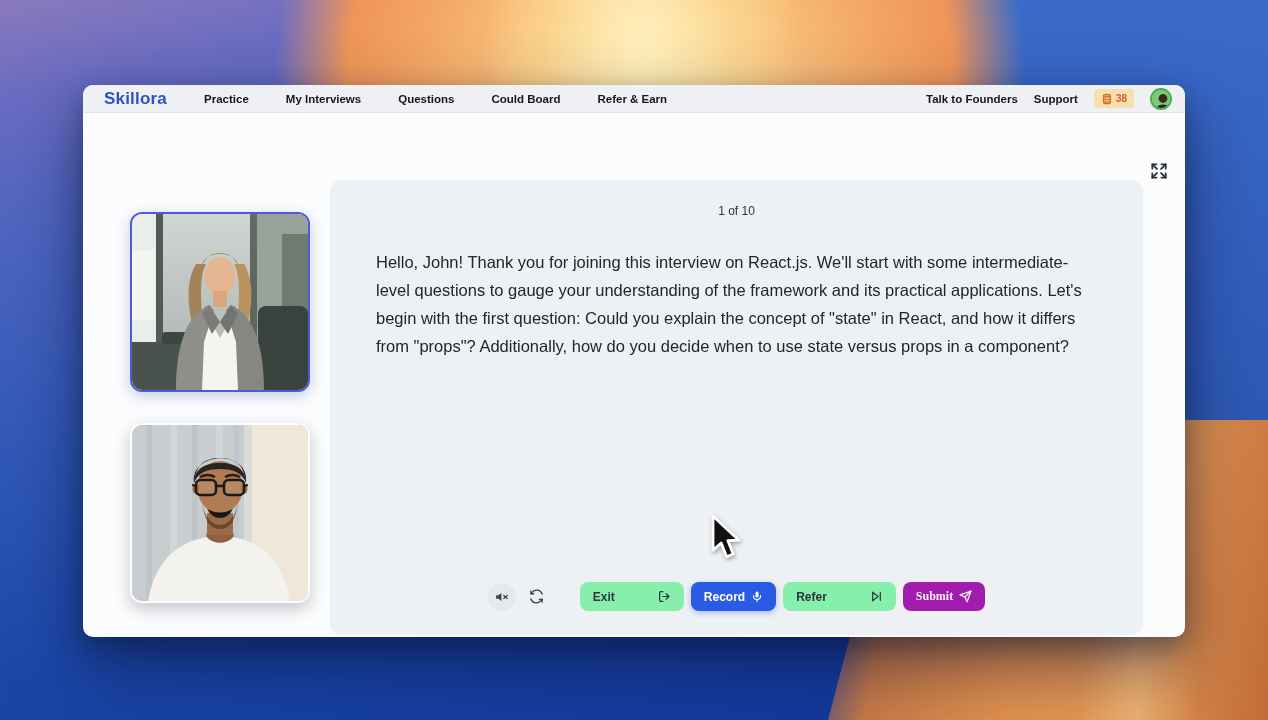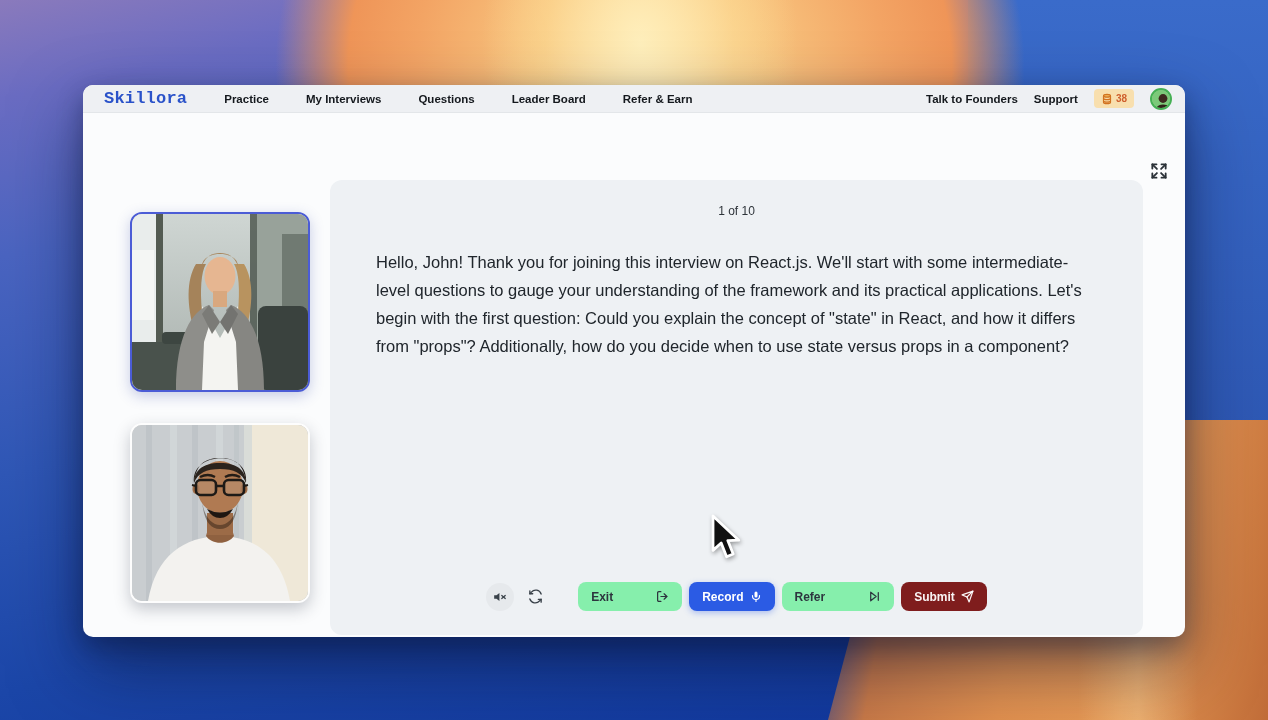--- a/index.html
+++ b/index.html
@@ -22,21 +22,21 @@
   .wp-bottom-right-streak { position:absolute; right:70px; bottom:0; width:120px; height:260px; opacity:.5;
     background:linear-gradient(90deg, rgba(255,220,160,0) 0%, rgba(255,220,160,.8) 50%, rgba(255,220,160,0) 100%); }
 
   
   .window { position:absolute; left:83px; top:85px; width:1102px; height:552px;
     background:#fbfcfd; border-radius:10px; overflow:hidden;
     box-shadow:0 30px 70px rgba(8,16,50,.5), 0 10px 25px rgba(8,16,50,.35); }
 
   .app-header { height:28px; background:#eef0f3; border-bottom:1px solid #e3e6e9;
     display:flex; align-items:center; }
-  .logo { font-family:Liberation Mono, monospace; font-weight:bold; font-size:17px; color:#2a52c9;
+  .logo { font-family:Liberation Sans, sans-serif; font-weight:bold; font-size:17px; color:#2a52c9;
     margin-left:21px; letter-spacing:.2px; }
   .nav { display:flex; gap:37px; margin-left:37px;justify-content:center; }
   .nav-item { font-size:11.5px; font-weight:600; color:#14181d; cursor:pointer; white-space:nowrap; }
   .header-right { margin-left:auto; display:flex; align-items:center; gap:16px; padding-right:13px; }
   .header-link { font-size:11.5px; font-weight:700; color:#14181d; cursor:pointer; white-space:nowrap; }
   .coin-badge { display:flex; align-items:center; gap:3px; background:#f8dfae; border-radius:4px;
     height:19px; padding:0 7px; }
   .coin-badge span { font-size:10px; font-weight:bold; color:#cf5f2d; }
   .avatar { width:22px; height:22px; border-radius:50%; border:2px solid #45b054; overflow:hidden;
     background:#8fcf8a; position:relative; cursor:pointer; }
@@ -61,21 +61,21 @@
 
   .controls { position:absolute; bottom:24px; left:0; width:100%;
     display:flex; justify-content:center; align-items:center; gap:7px; }
   .circle-btn { width:28px; height:28px; border-radius:50%; border:none; background:#e6e9ec;
     color:#3a424a; display:flex; align-items:center; justify-content:center; cursor:pointer; }
   .circle-btn.refresh { margin-right:22px; background:transparent; }
   .pill-btn { height:29px; border:none; border-radius:8px; padding:0 13px; font-size:12px; font-weight:600;
     display:flex; align-items:center; gap:6px; cursor:pointer; font-family:"Liberation Sans",sans-serif; }
   .pill-btn.gray { background:#86efac; color:#2d353e;gap:43px; }
   .pill-btn.blue { background:#2b5be4; color:#fff; box-shadow:0 2px 6px rgba(43,91,228,.35); }
-  .pill-btn.green { background:#7f1d1d; color:rgba(255,255,255,.95); }
+  .pill-btn.green { background:#a21caf; color:rgba(255,255,255,.95);font-family:Liberation Serif, serif; }
   .pill-btn svg { flex:0 0 auto; }
 
   
   .cursor { position:absolute; left:710px; top:514px; width:38px; height:46px; pointer-events:none;
     filter:drop-shadow(1px 2px 2px rgba(0,0,0,.35)); }
 </style>
 </head>
 <body>
 
 <div class="desktop">
@@ -87,21 +87,21 @@
   <div class="wp-bottom-right-streak"></div>
 
   <div class="window">
 
     <header class="app-header">
       <div class="logo">Skillora</div>
       <nav class="nav">
         <div class="nav-item">Practice</div>
         <div class="nav-item">My Interviews</div>
         <div class="nav-item">Questions</div>
-        <div class="nav-item">Leader Board</div>
+        <div class="nav-item">Could Board</div>
         <div class="nav-item">Refer &amp; Earn</div>
       </nav>
       <div class="header-right">
         <div class="header-link">Talk to Founders</div>
         <div class="header-link">Support</div>
         <div class="coin-badge">
           <svg width="12" height="12" viewBox="0 0 24 24" fill="none" stroke="#d2721f" stroke-width="2.4">
             <ellipse cx="12" cy="5.5" rx="7" ry="2.8" fill="#eeb45a"></ellipse>
             <path d="M5 5.5v5c0 1.6 3.1 2.8 7 2.8s7-1.2 7-2.8v-5"></path>
             <path d="M5 10.5v5c0 1.6 3.1 2.8 7 2.8s7-1.2 7-2.8v-5"></path>

